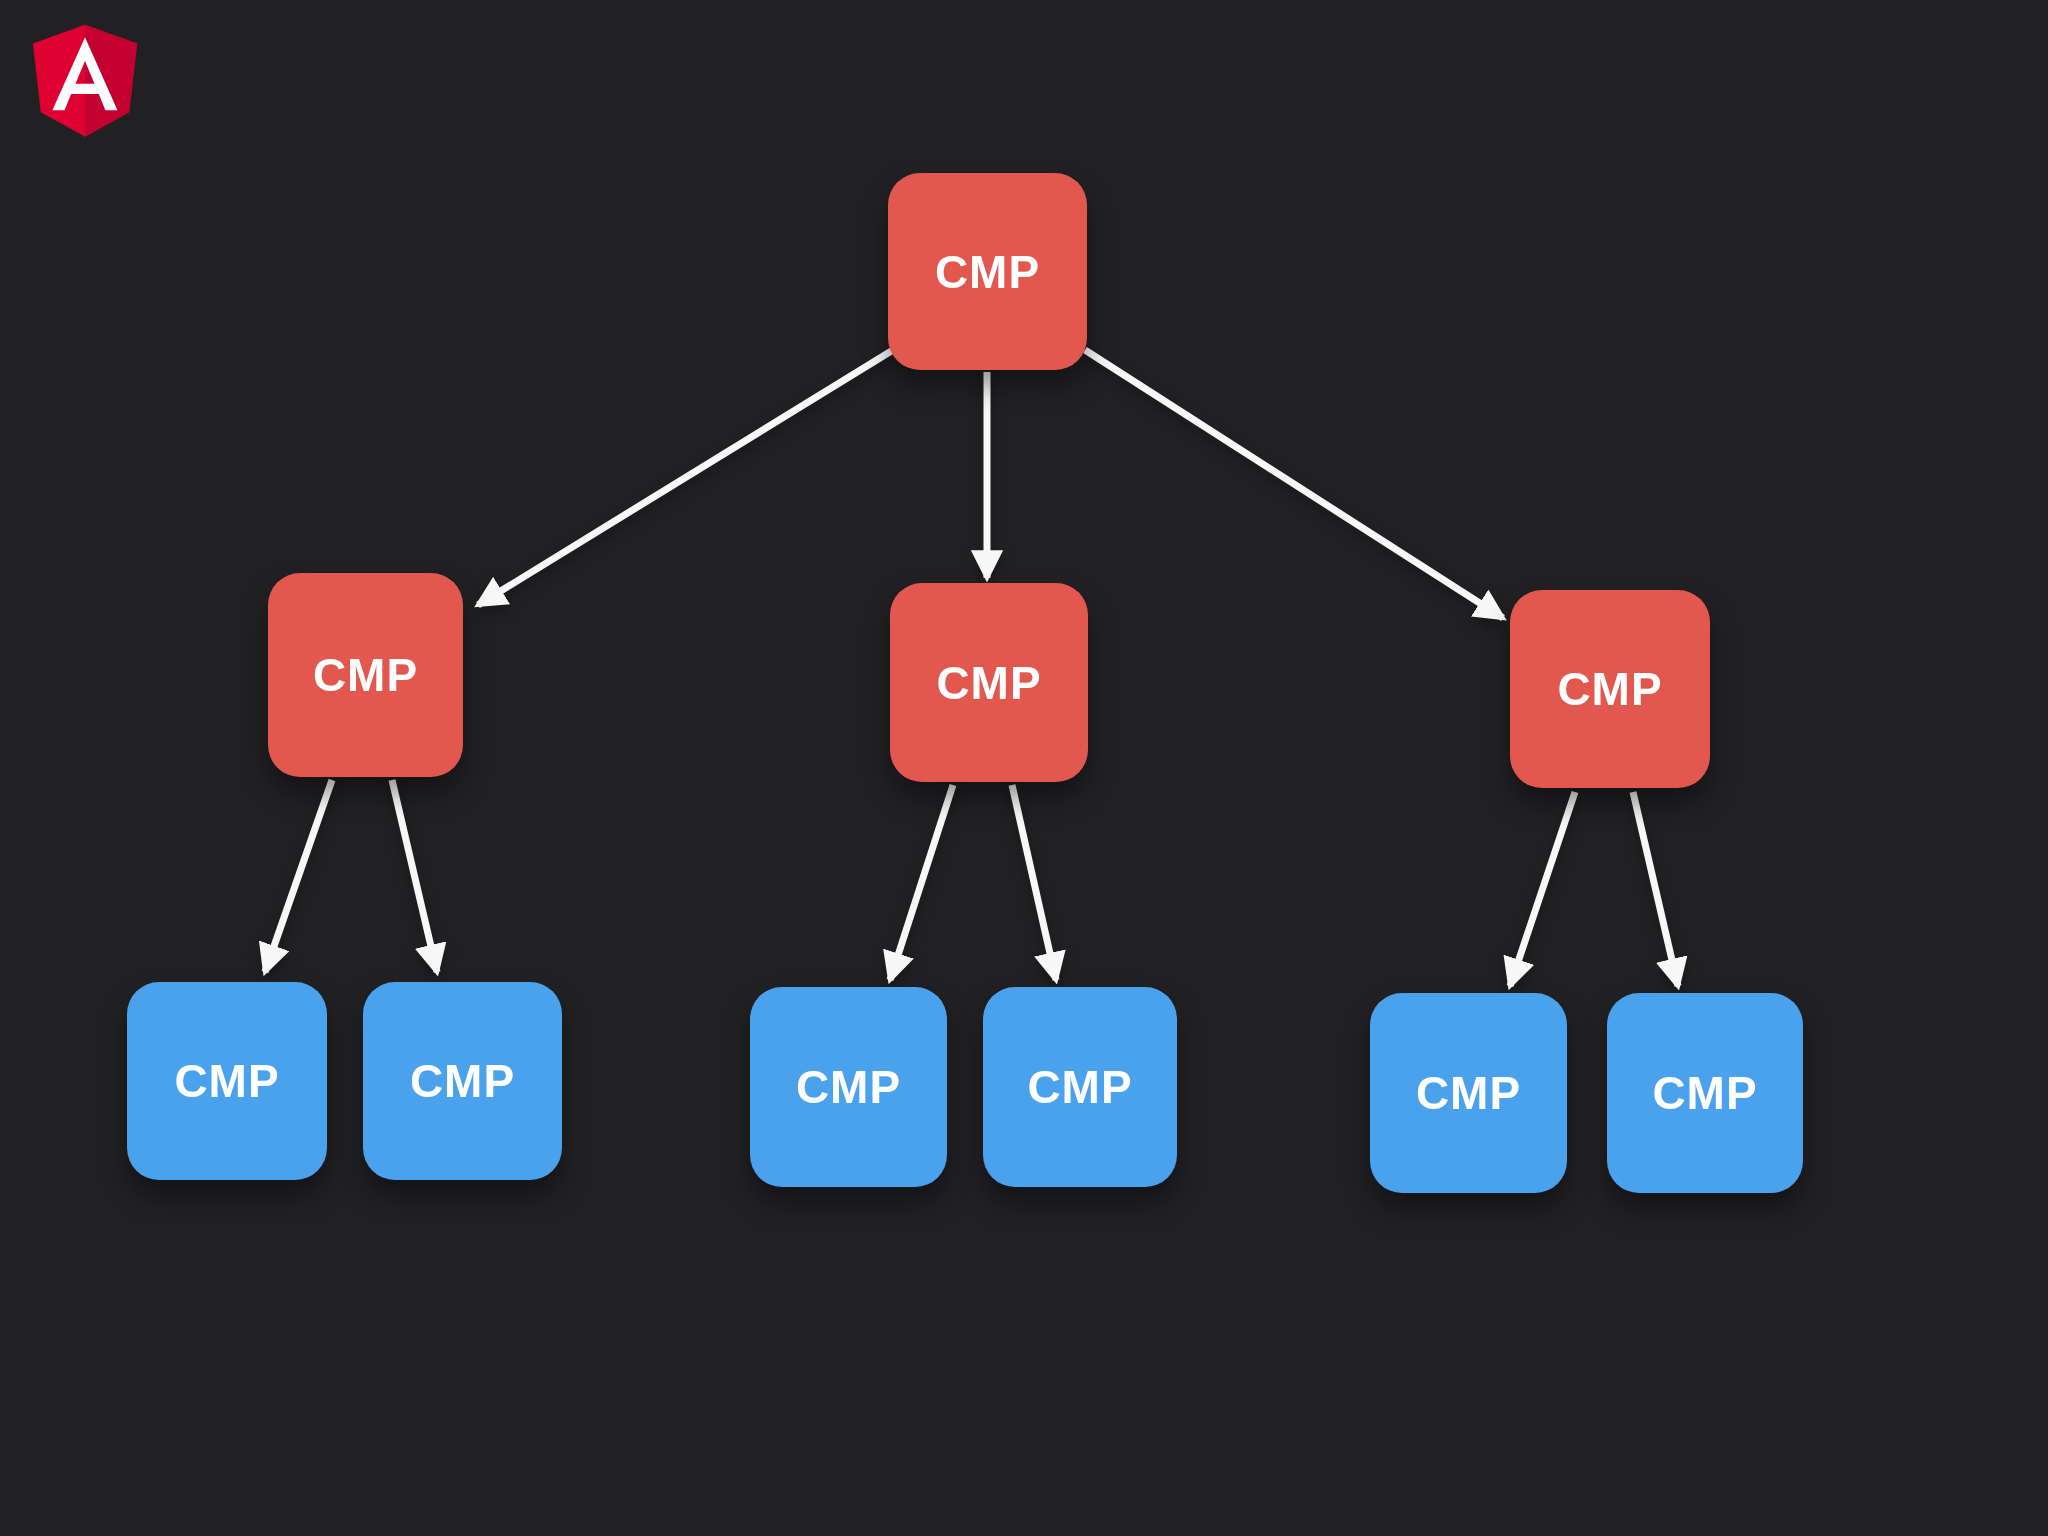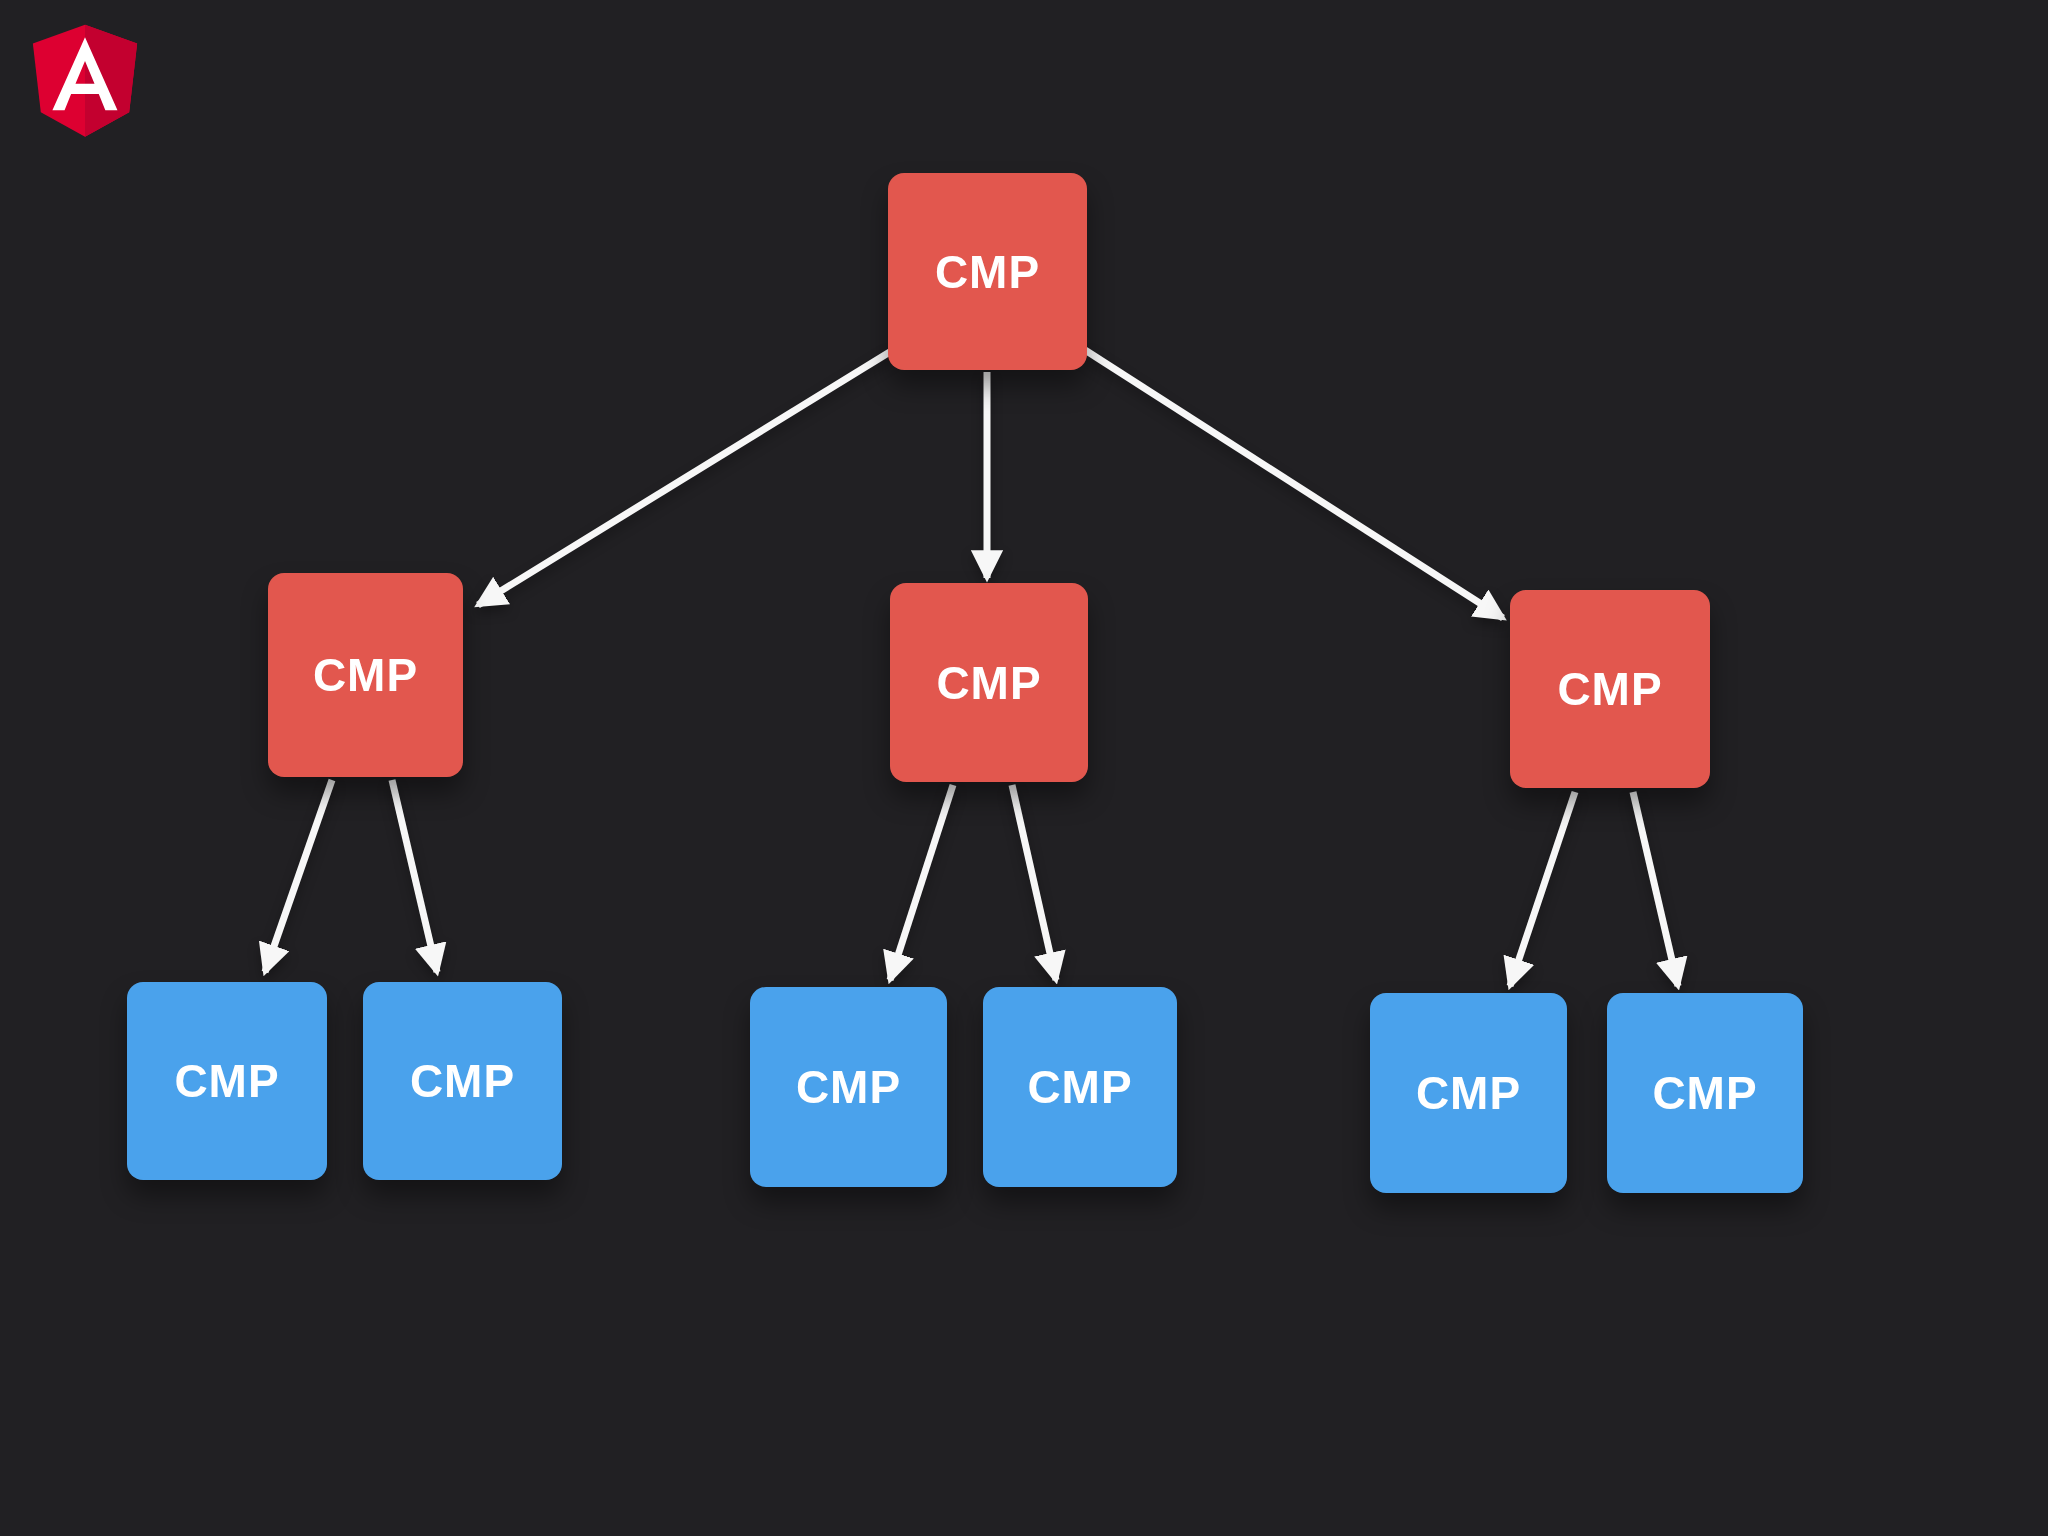--- a/index.html
+++ b/index.html
@@ -29,21 +29,21 @@
     width: 2048px;
     height: 1536px;
     pointer-events: none;
     filter: drop-shadow(0 6px 6px rgba(0,0,0,0.30));
   }
   .node {
     position: absolute;
     display: flex;
     align-items: center;
     justify-content: center;
-    border-radius: 16px;
+    border-radius: 32px;
     color: #ffffff;
     font-size: 46px;
     font-weight: bold;
     letter-spacing: 1px;
     box-shadow: 0 16px 26px rgba(0,0,0,0.40);
     user-select: none;
   }
   .node.parent { background: #E2574E; }
   .node.child  { background: #4AA2EC; }
 

